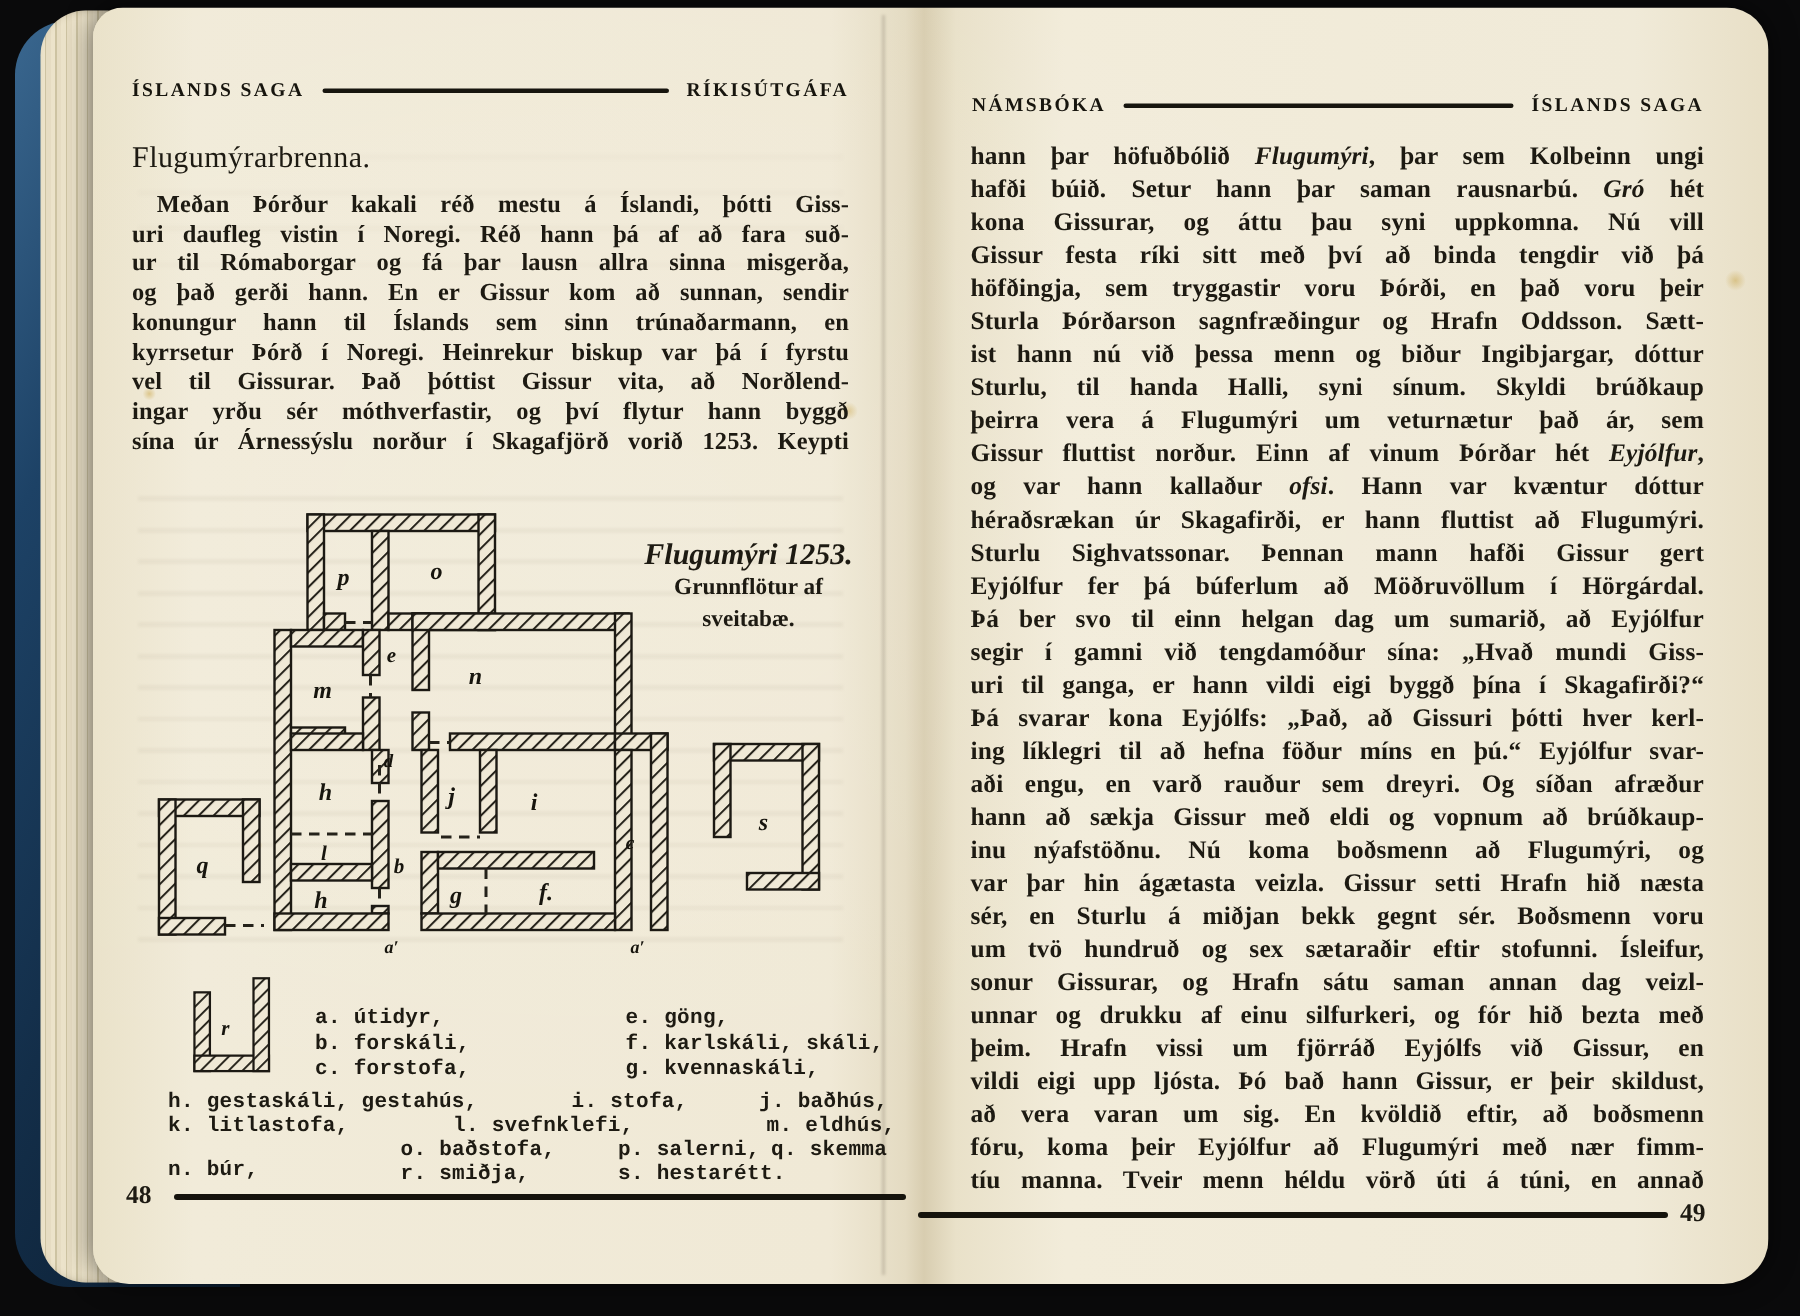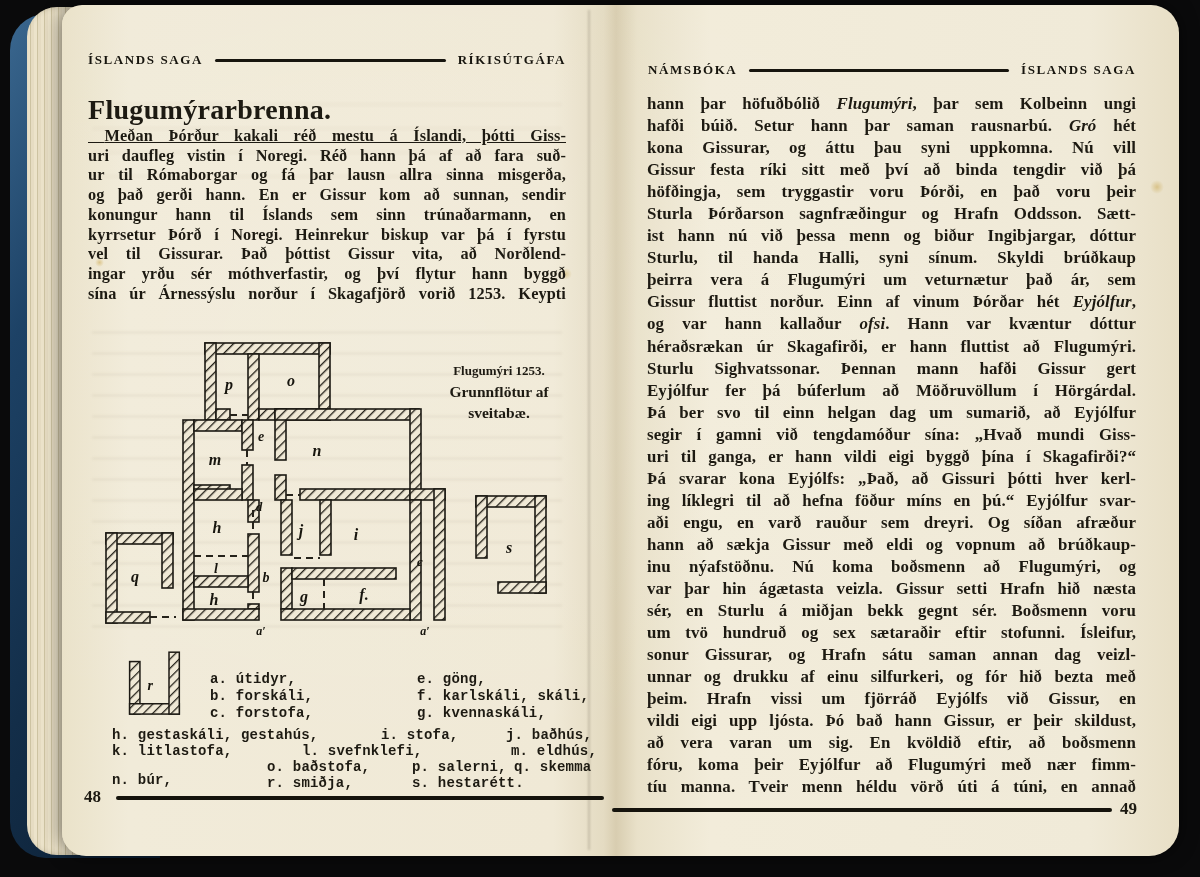--- a/index.html
+++ b/index.html
@@ -41,30 +41,30 @@
   .runhead .rh-rule{flex:1;height:3px;background:#17150e;margin:0 12px;border-radius:2px;}
   .rh-left{left:88px;top:52px;width:478px;}
   .rh-right{left:648px;top:62px;width:488px;}
 
   
   .textblock{position:absolute;}
   .textblock .tline{text-align:justify;text-align-last:justify;text-justify:inter-word;
                     white-space:normal;}
   .lp-par{left:88px;top:126px;width:478px;font-size:16.3px;line-height:19.7px;
           font-weight:bold;letter-spacing:.1px;}
-  .lp-par .tline:first-child{text-indent:0;text-decoration:underline;}
+  .lp-par .tline:first-child{text-indent:0;}
   .lp-par .tline:first-child::before{content:"\2002\2002";}
   .rp-par{left:647px;top:93px;width:489px;font-size:16.9px;line-height:22.05px;
           font-weight:bold;letter-spacing:.1px;}
-  .heading{position:absolute;left:88px;top:94px;font-size:28px;font-weight:bold;letter-spacing:.3px;}
+  .heading{position:absolute;left:88px;top:94px;font-size:20px;font-weight:normal;letter-spacing:.3px;}
 
   
   .fig-caption{position:absolute;left:428px;top:360px;width:142px;text-align:center;
                font-weight:bold;font-size:15.5px;line-height:21px;}
-  .fig-caption .cap1{font-size:13px;}
+  .fig-caption .cap1{font-style:italic;font-size:20px;}
 
   
   .plan{position:absolute;left:98px;top:310px;}
   .rplan{position:absolute;left:124px;top:648px;}
   .plan text,.rplan text{font-family:"Liberation Serif","DejaVu Serif",serif;
         font-style:italic;font-weight:bold;fill:#17150e;}
 
   
   .lg{position:absolute;font-weight:bold;font-size:14px;letter-spacing:.2px;white-space:nowrap;font-family:Liberation Mono, monospace;}
 

